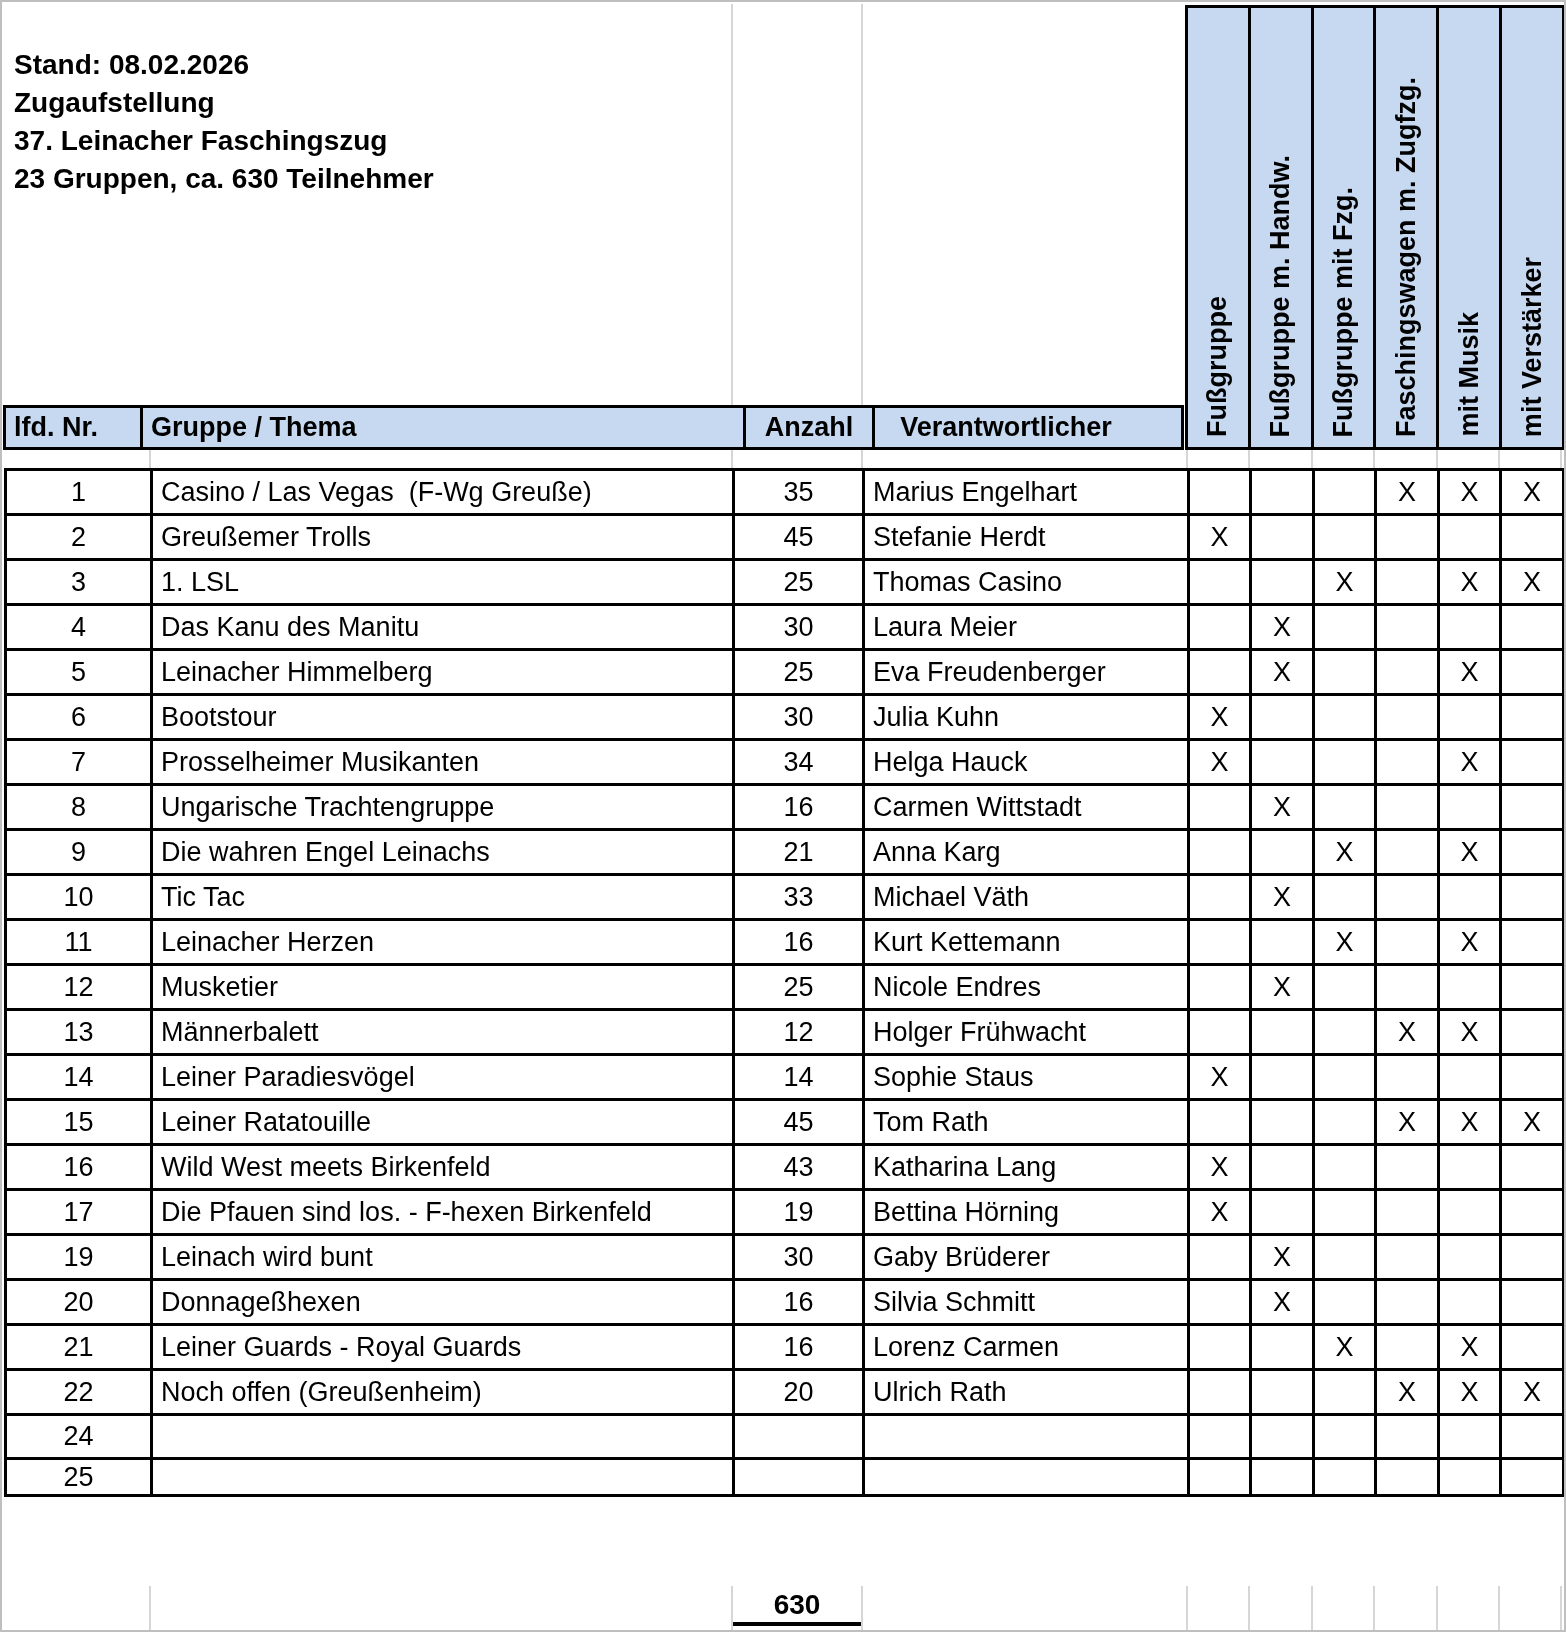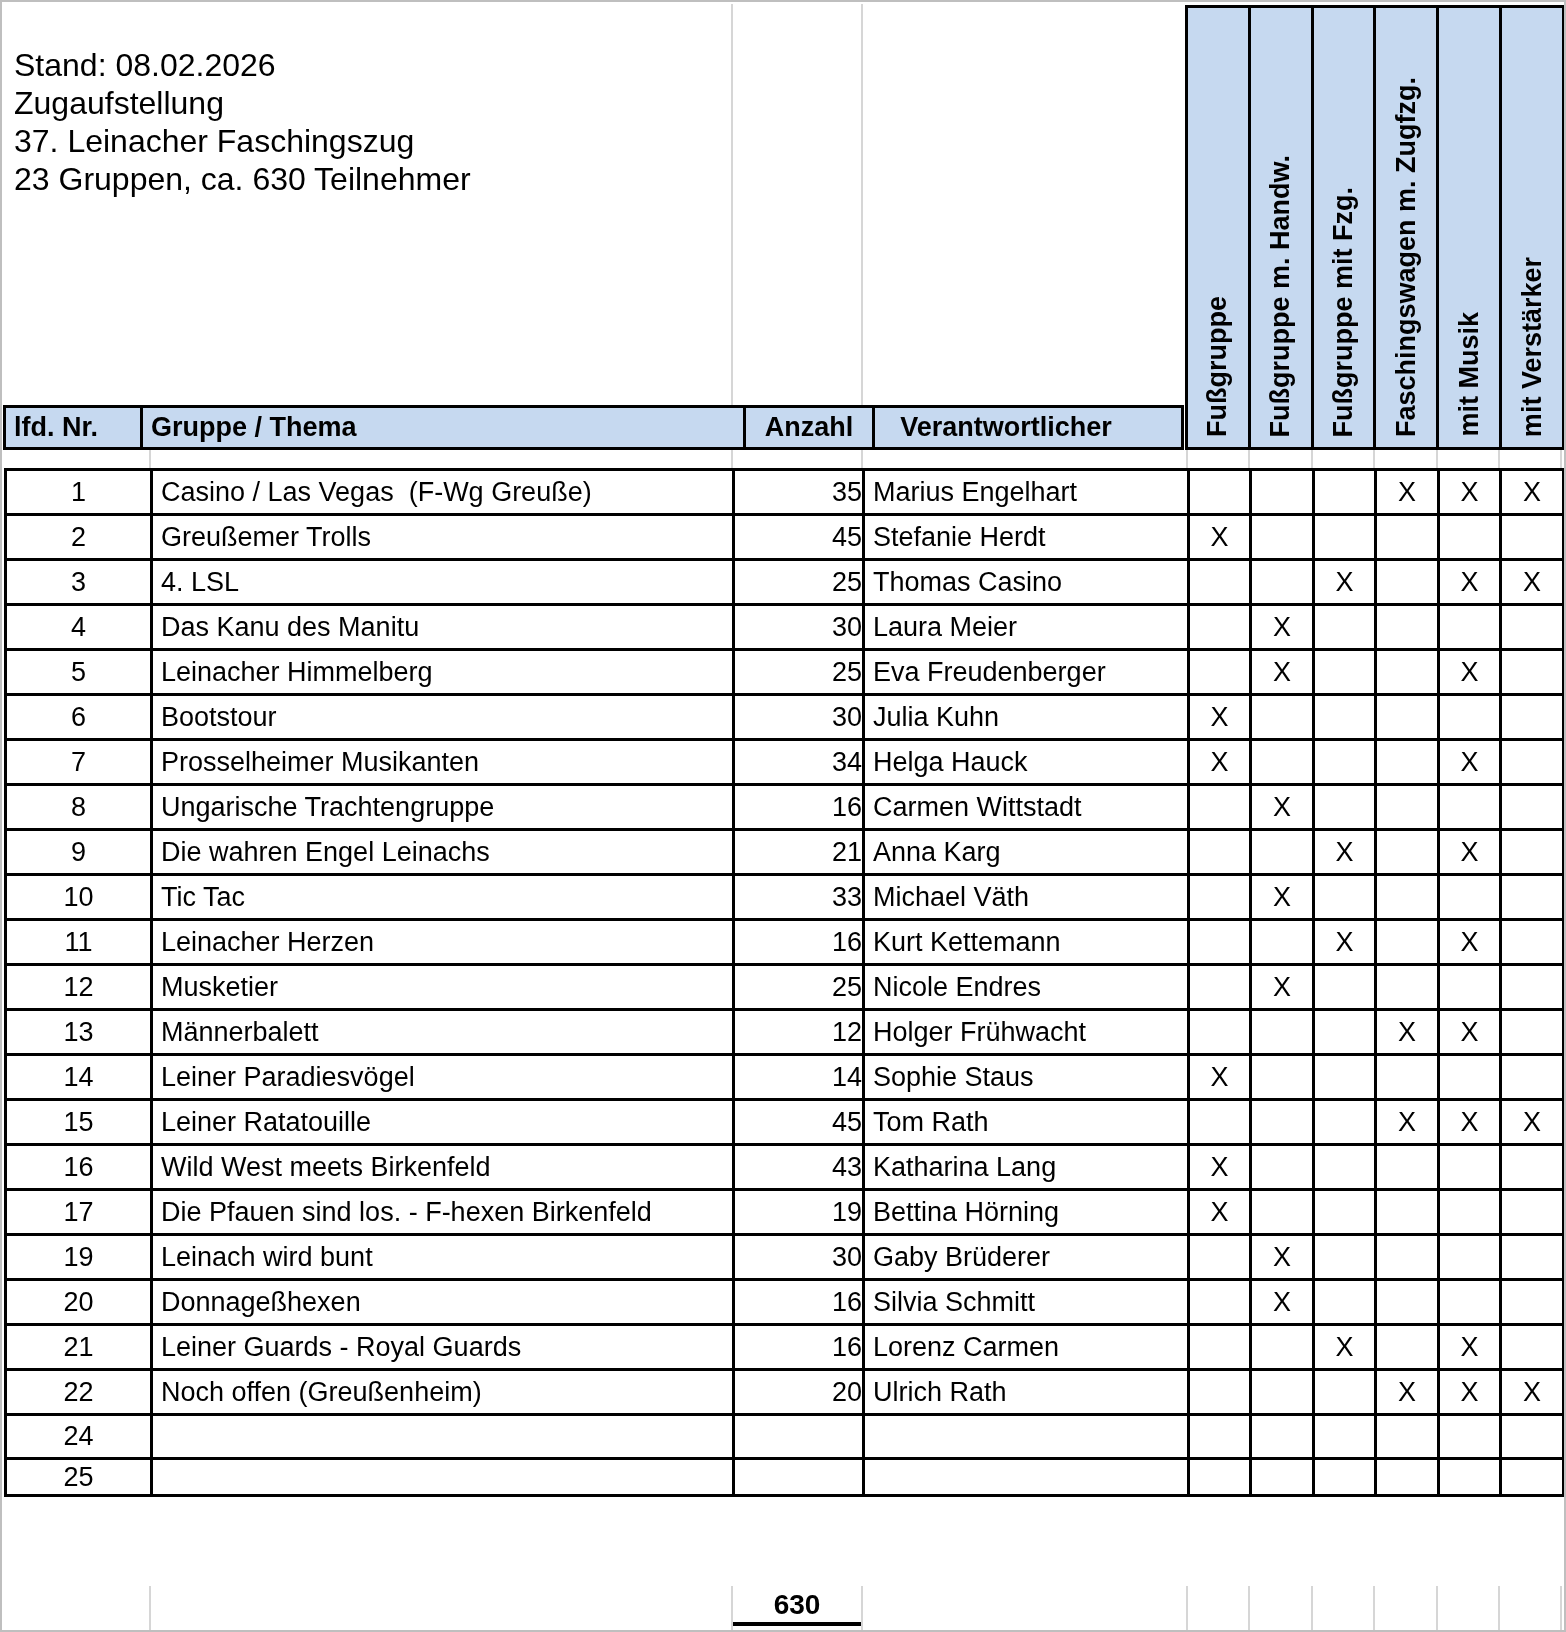--- a/index.html
+++ b/index.html
@@ -4,21 +4,21 @@
 <style>
   * { margin:0; padding:0; box-sizing:border-box; }
   body { background:#ffffff; font-family:"Liberation Sans", sans-serif; color:#000; }
 
   .sheet {
     position:relative; width:1566px; height:1632px;
     background:#fff; border:2px solid #bfbfbf; overflow:hidden;
   }
 
   
-  .info-block { position:absolute; left:12px; top:44px; font-weight:normal; font-size:32px; line-height:38px; }
+  .info-block { position:absolute; left:12px; top:44px; font-weight:bold; font-size:28px; line-height:38px; }
 
   
   .vline { position:absolute; width:2px; background:#d6d6d6; }
 
   
   .cat-block {
     position:absolute; left:1183px; top:3px; width:380px; height:445px;
     display:flex; border:3px solid #000; background:#c6d9f0;
   }
   .cat-col { flex:1 1 0; border-left:3px solid #000; display:flex; align-items:flex-end; justify-content:center; padding-bottom:10px; }
@@ -46,21 +46,21 @@
 
   
   table.data-table {
     position:absolute; left:2px; top:466px; width:1558px;
     border-collapse:collapse; table-layout:fixed;
     font-size:27px;
   }
   table.data-table td { border:3px solid #000; height:45px; vertical-align:middle; overflow:hidden; }
   td.c-nr    { text-align:center; }
   td.c-group { padding-left:8px; white-space:pre; }
-  td.c-count { text-align:right;margin-top:24px; }
+  td.c-count { text-align:center;margin-top:24px; }
   td.c-resp  { padding-left:8px; white-space:nowrap; }
   td.c-mark  { text-align:center; }
   tr.row-24 td { height:44px; }
   tr.row-25 td { height:37px; }
 
   
   .total-line { position:absolute; top:1584px; height:44px; width:2px; background:#d6d6d6; }
   .total-cell {
     position:absolute; left:730px; top:1586px; width:130px; height:38px;
     display:flex; align-items:center; justify-content:center;
@@ -143,21 +143,21 @@
       <td class="c-resp">Stefanie Herdt</td>
       <td class="c-mark">X</td>
       <td class="c-mark"></td>
       <td class="c-mark"></td>
       <td class="c-mark"></td>
       <td class="c-mark"></td>
       <td class="c-mark"></td>
     </tr>
         <tr>
       <td class="c-nr">3</td>
-      <td class="c-group">4. LSL</td>
+      <td class="c-group">1. LSL</td>
       <td class="c-count">25</td>
       <td class="c-resp">Thomas Casino</td>
       <td class="c-mark"></td>
       <td class="c-mark"></td>
       <td class="c-mark">X</td>
       <td class="c-mark"></td>
       <td class="c-mark">X</td>
       <td class="c-mark">X</td>
     </tr>
         <tr>

